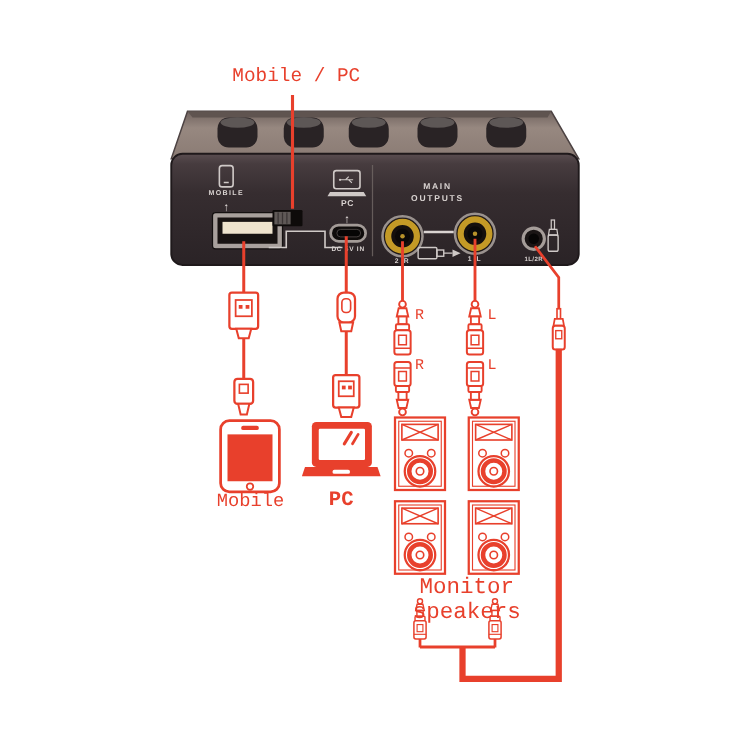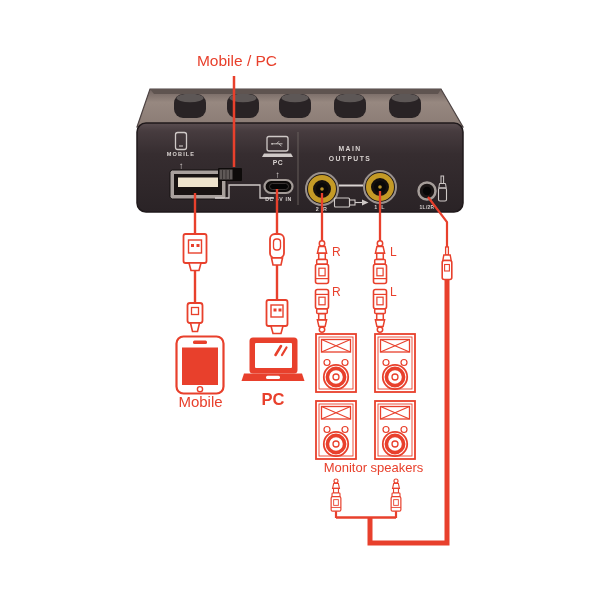--- a/index.html
+++ b/index.html
@@ -10,21 +10,21 @@
     --device-top-edge:#685c58;
     --panel-text:#d9d3d1;
     --jack-gold:#c49a26;
     --port-tongue:#eee3cd;
     --metal:#a8a09c;
   }
   html,body{margin:0;padding:0;background:#fff;}
   .stage{position:relative;width:600px;height:600px;background:#ffffff;overflow:hidden;
          font-family:"Liberation Sans",sans-serif;}
   .abs{position:absolute;}
-  .red-label{position:absolute;color:var(--accent);font-family:Liberation Sans, sans-serif;}
+  .red-label{position:absolute;color:var(--accent);font-family:Liberation Mono, monospace;}
   .center{text-align:center;}
   
   .rs{stroke:var(--accent);fill:#fff;}
   .rl{stroke:var(--accent);fill:none;}
   .rf{fill:var(--accent);stroke:none;}
   .panel-text{fill:var(--panel-text);font-family:"Liberation Sans",sans-serif;font-weight:bold;}
   .lt{stroke:#cfc9c7;fill:none;}
 </style>
 </head>
 <body>
@@ -304,15 +304,15 @@
   <div class="red-label center" style="left:158px;top:393px;width:85px;font-size:15px;">Mobile</div>
 
   <div class="red-label center" style="left:235px;top:390px;width:76px;font-size:16.5px;font-weight:bold;">PC</div>
 
 
   <div class="red-label" style="left:332px;top:245px;font-size:12px;">R</div>
   <div class="red-label" style="left:332px;top:285px;font-size:12px;">R</div>
   <div class="red-label" style="left:390px;top:245px;font-size:12px;">L</div>
   <div class="red-label" style="left:390px;top:285px;font-size:12px;">L</div>
 
-  <div class="red-label center" style="left:301px;top:460px;width:145px;font-size:13px;">Monitor speakers</div>
+  <div class="red-label center" style="left:301px;top:460px;width:145px;font-size:18px;">Monitor speakers</div>
 
 </div>
 
 </body></html>

